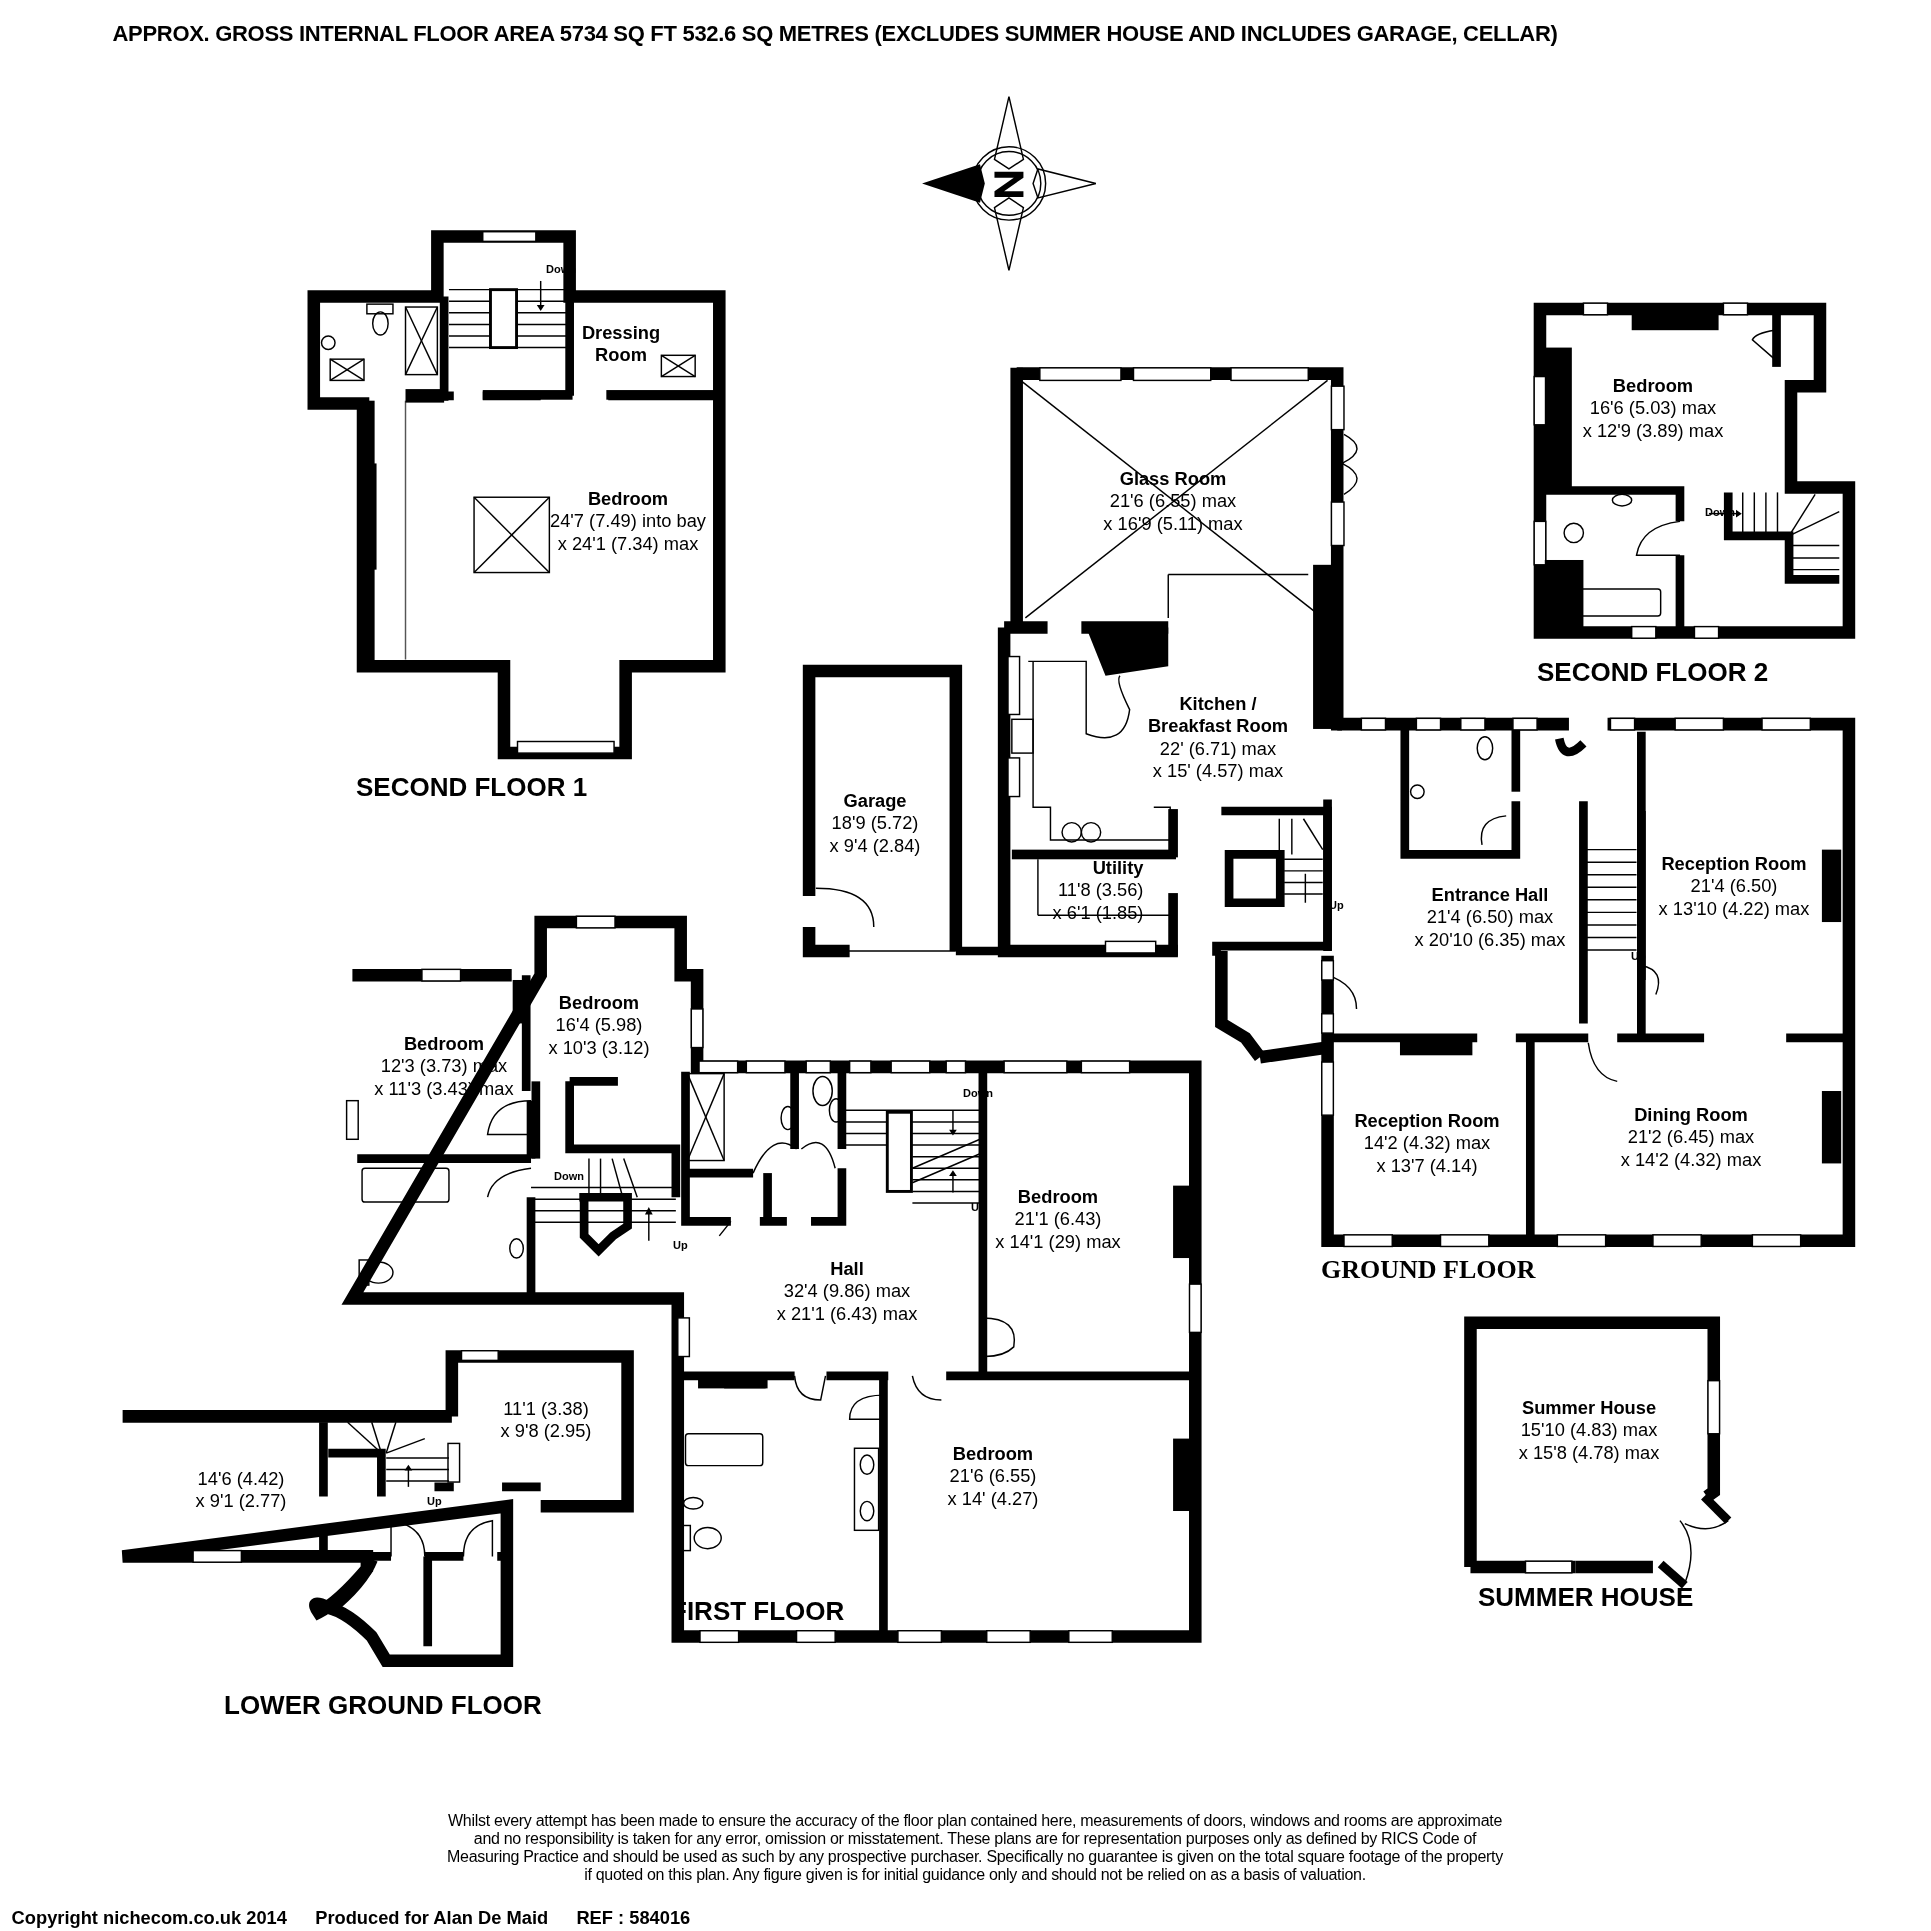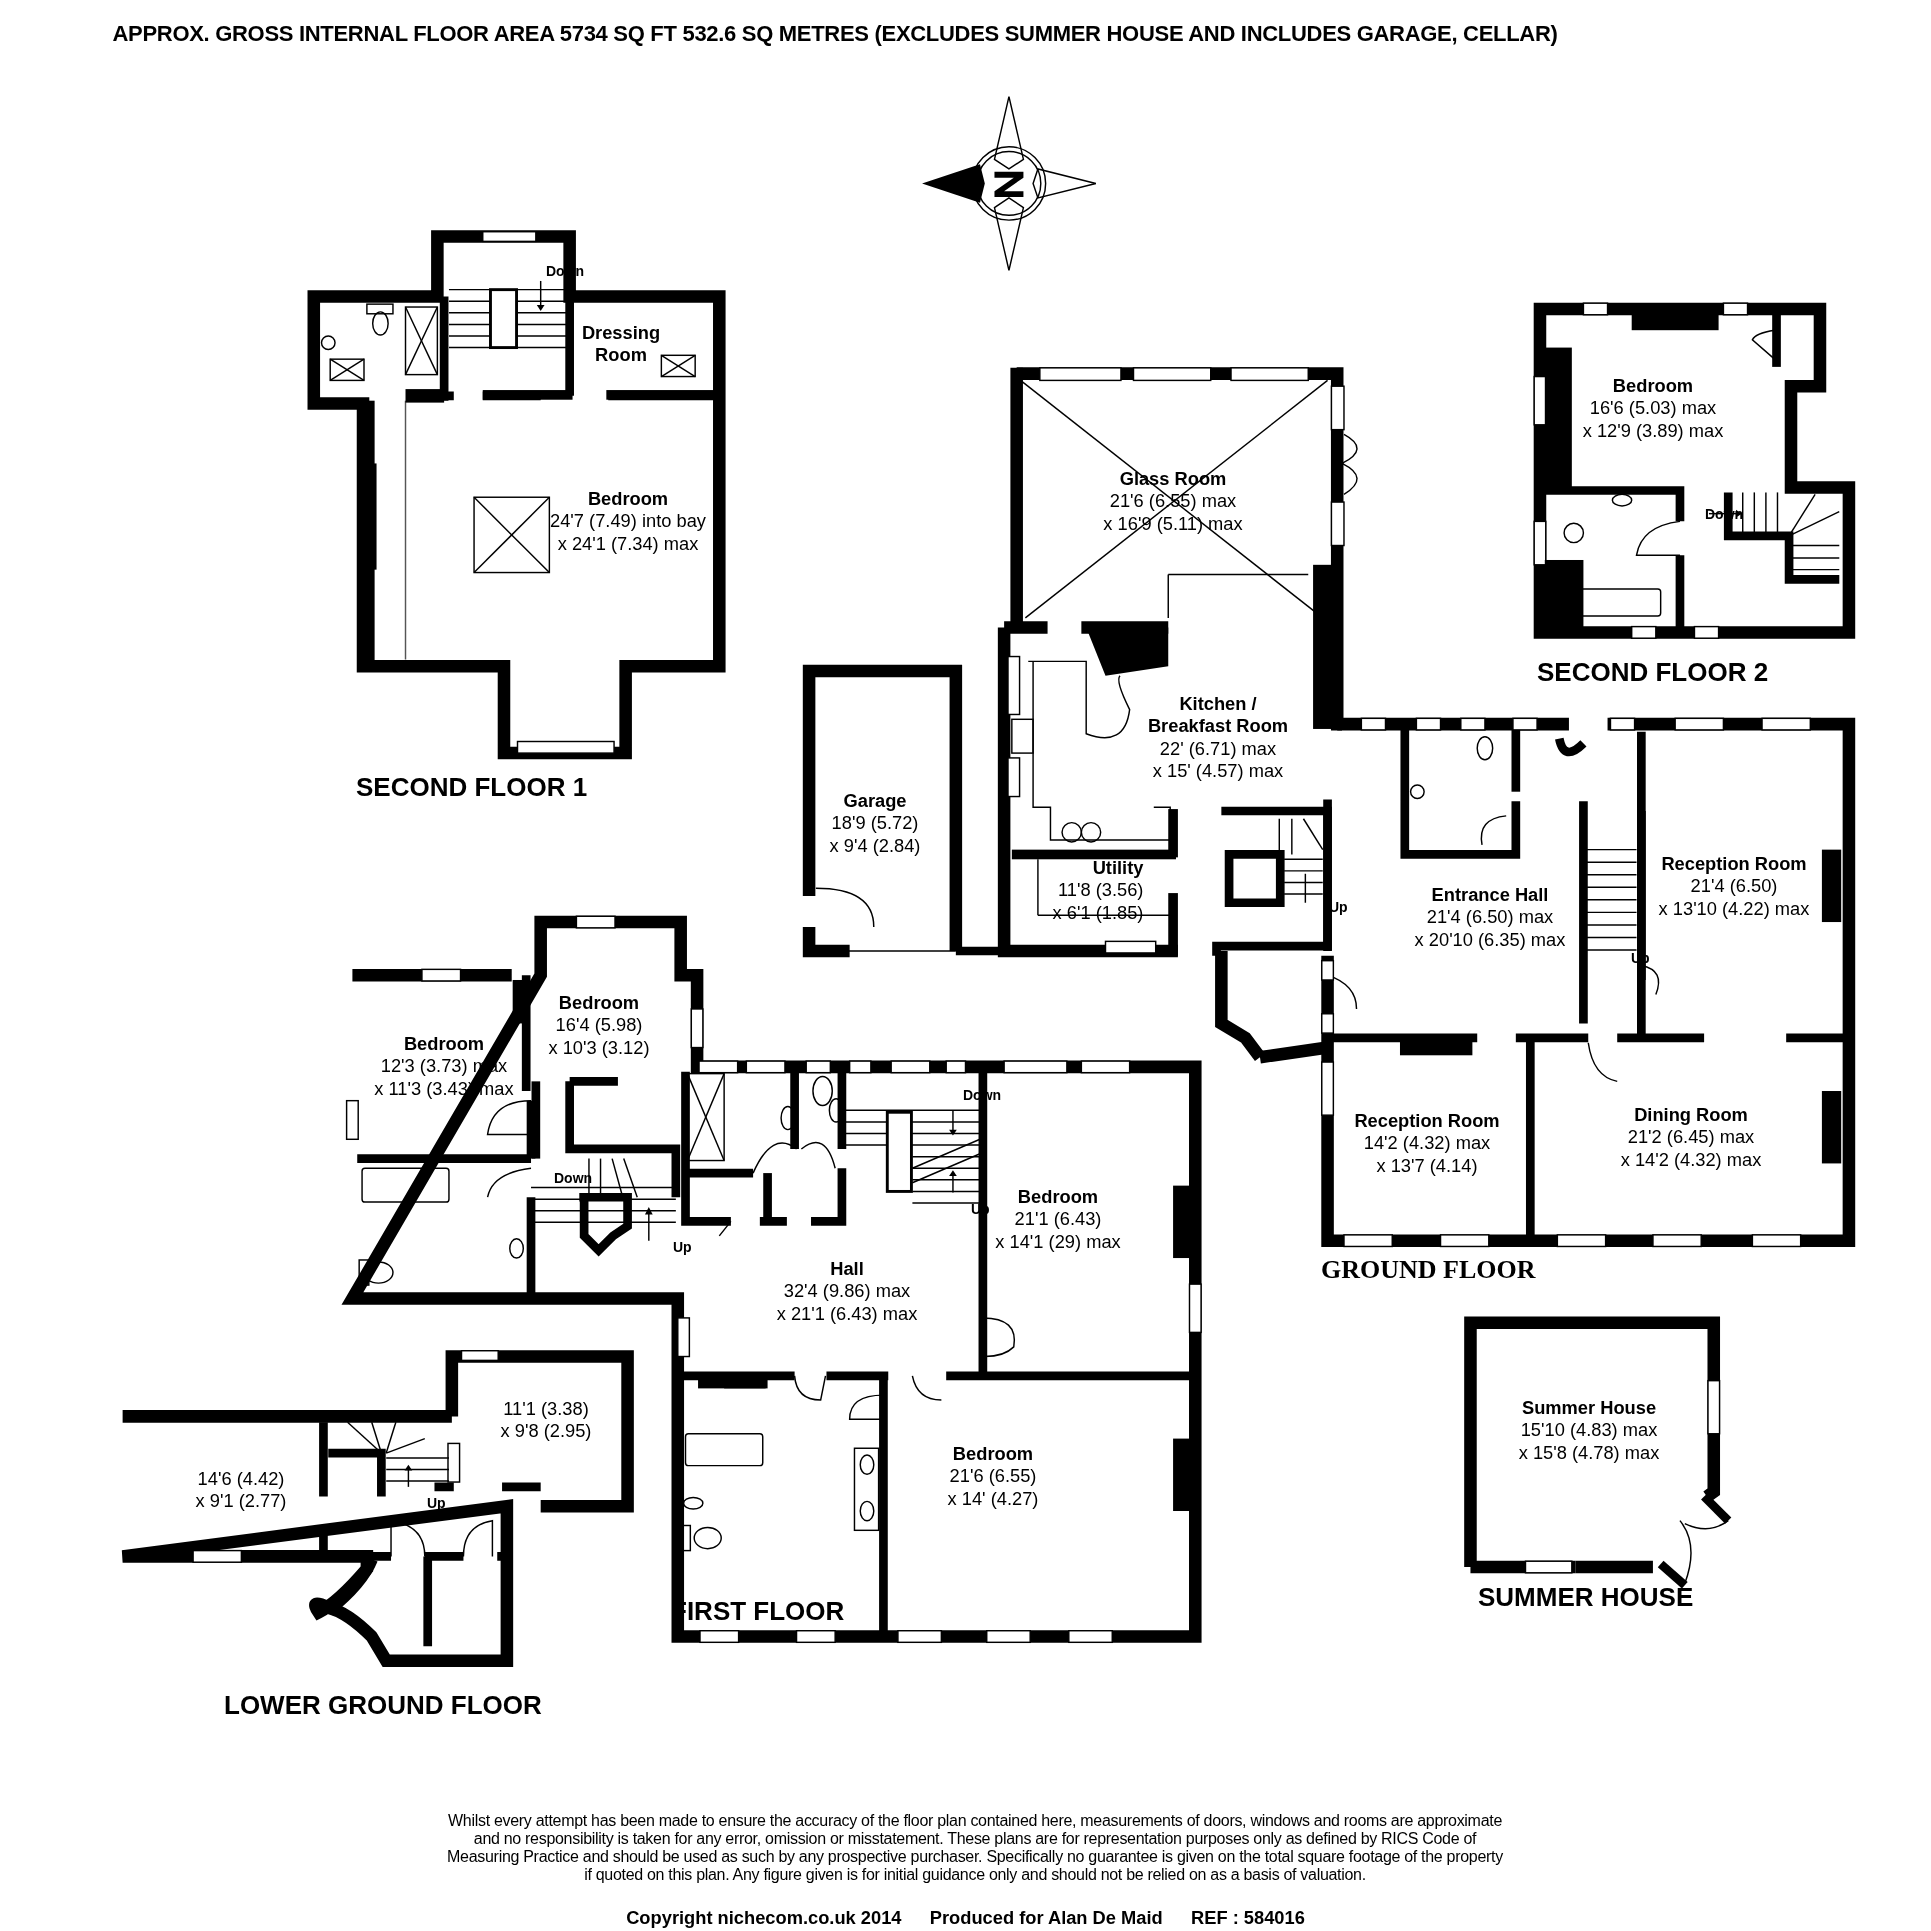--- a/index.html
+++ b/index.html
@@ -6,24 +6,24 @@
   body { width: 1931px; height: 1931px; position: relative; overflow: hidden;
          font-family: "Liberation Sans", "DejaVu Sans", sans-serif; color: #000; }
   .header-title { position: absolute; top: 21px; left: 0; width: 1670px; text-align: center;
          font-family: "Liberation Sans", sans-serif; font-weight: bold; font-size: 22px; letter-spacing: -0.3px; }
   svg.plan { position: absolute; left: 0; top: 0; width: 1931px; height: 1931px; }
   .room { position: absolute; text-align: center; line-height: 1.22; font-size: 18.3px; white-space: nowrap;
           transform: translateX(-50%); }
   .room .rname { font-weight: bold; display: block; }
   .room .rdim { display: block; }
   .floor-label { position: absolute; font-weight: bold; font-size: 26px; white-space: nowrap; }
-  .note { position: absolute; font-size: 14px; font-weight: bold; white-space: nowrap; padding-left: 28px; }
+  .note { position: absolute; font-size: 11px; font-weight: bold; white-space: nowrap; padding-left: 28px; }
   .disclaimer { position: absolute; left: 444px; top: 1812px; width: 1062px; text-align: center;
           font-size: 16px; line-height: 1.13; letter-spacing: -0.3px; }
-  .copyright { position: absolute; left: 0; top: 1907px; width: 1931px; text-align: center;
+  .copyright { position: absolute; left: 0; top: 1907px; width: 1931px; 
           font-weight: bold; font-size: 18.3px; }
   .copyright span { margin: 0 11.6px; }
 </style>
 </head>
 <body>
 
 <div class="header-title">APPROX. GROSS INTERNAL FLOOR AREA 5734 SQ FT 532.6 SQ METRES (EXCLUDES SUMMER HOUSE AND INCLUDES GARAGE, CELLAR)</div>
 
 <svg class="plan" viewBox="0 0 2000 2000" xmlns="http://www.w3.org/2000/svg">
   <defs>

